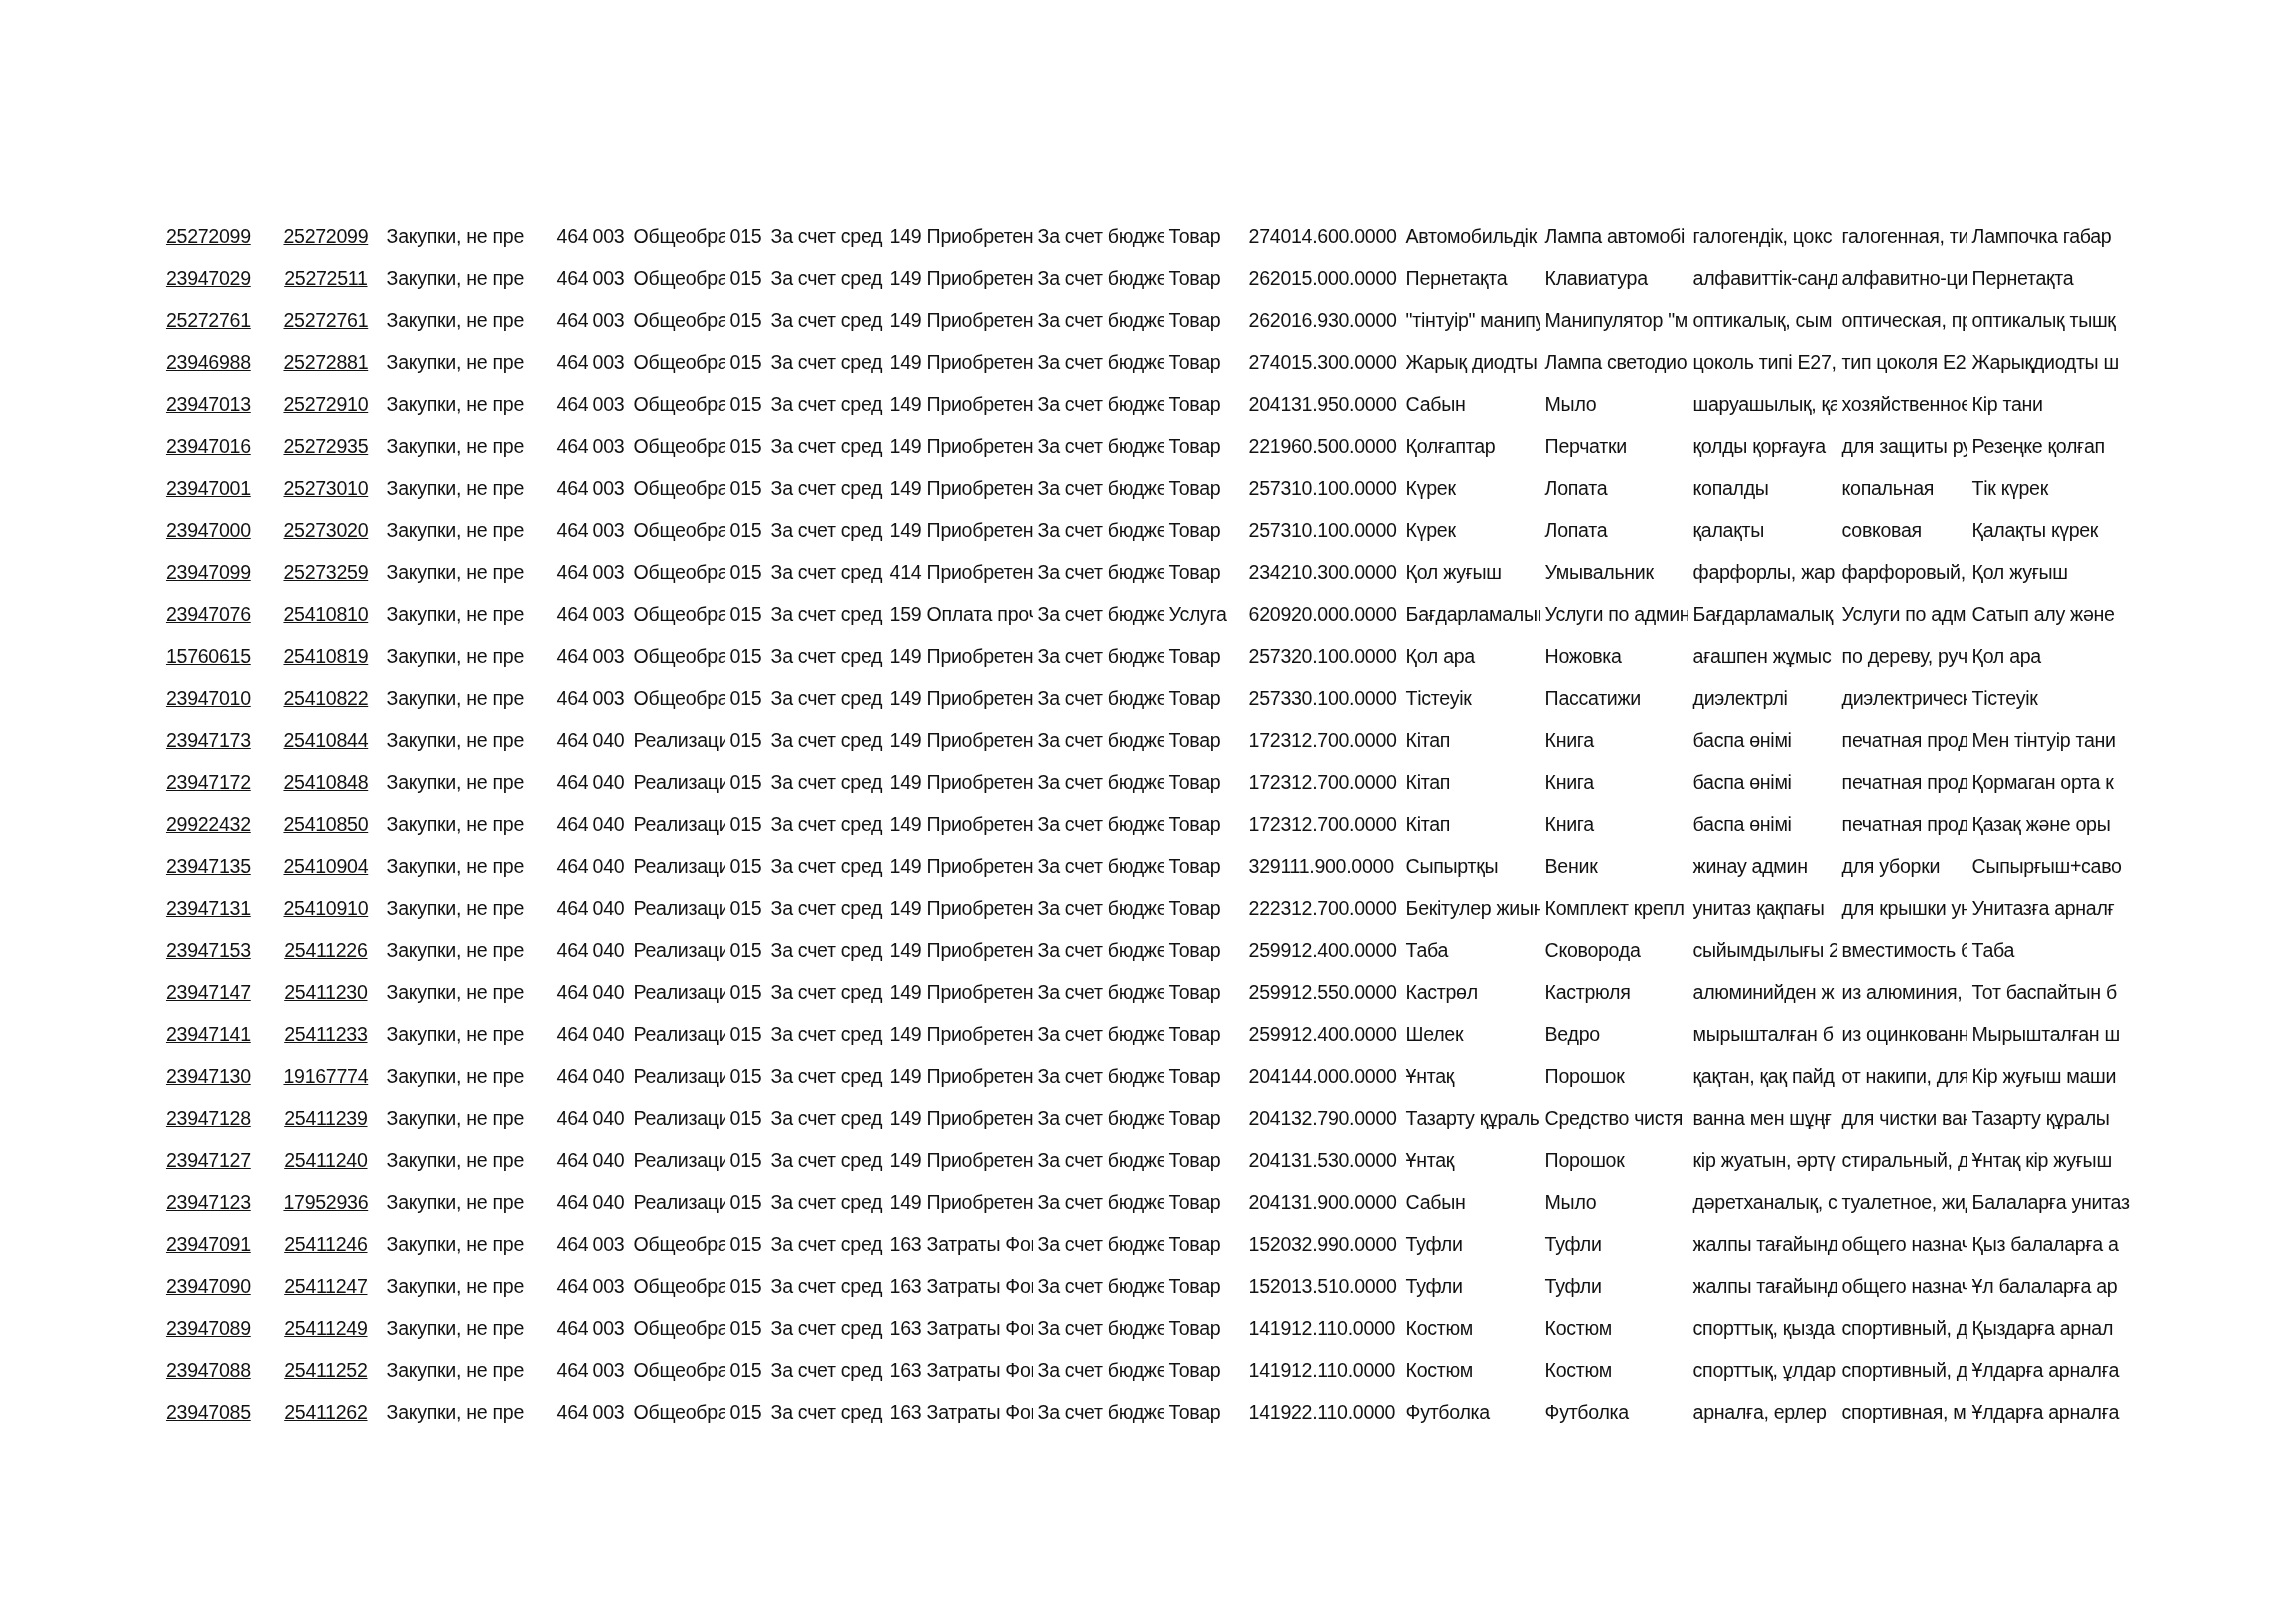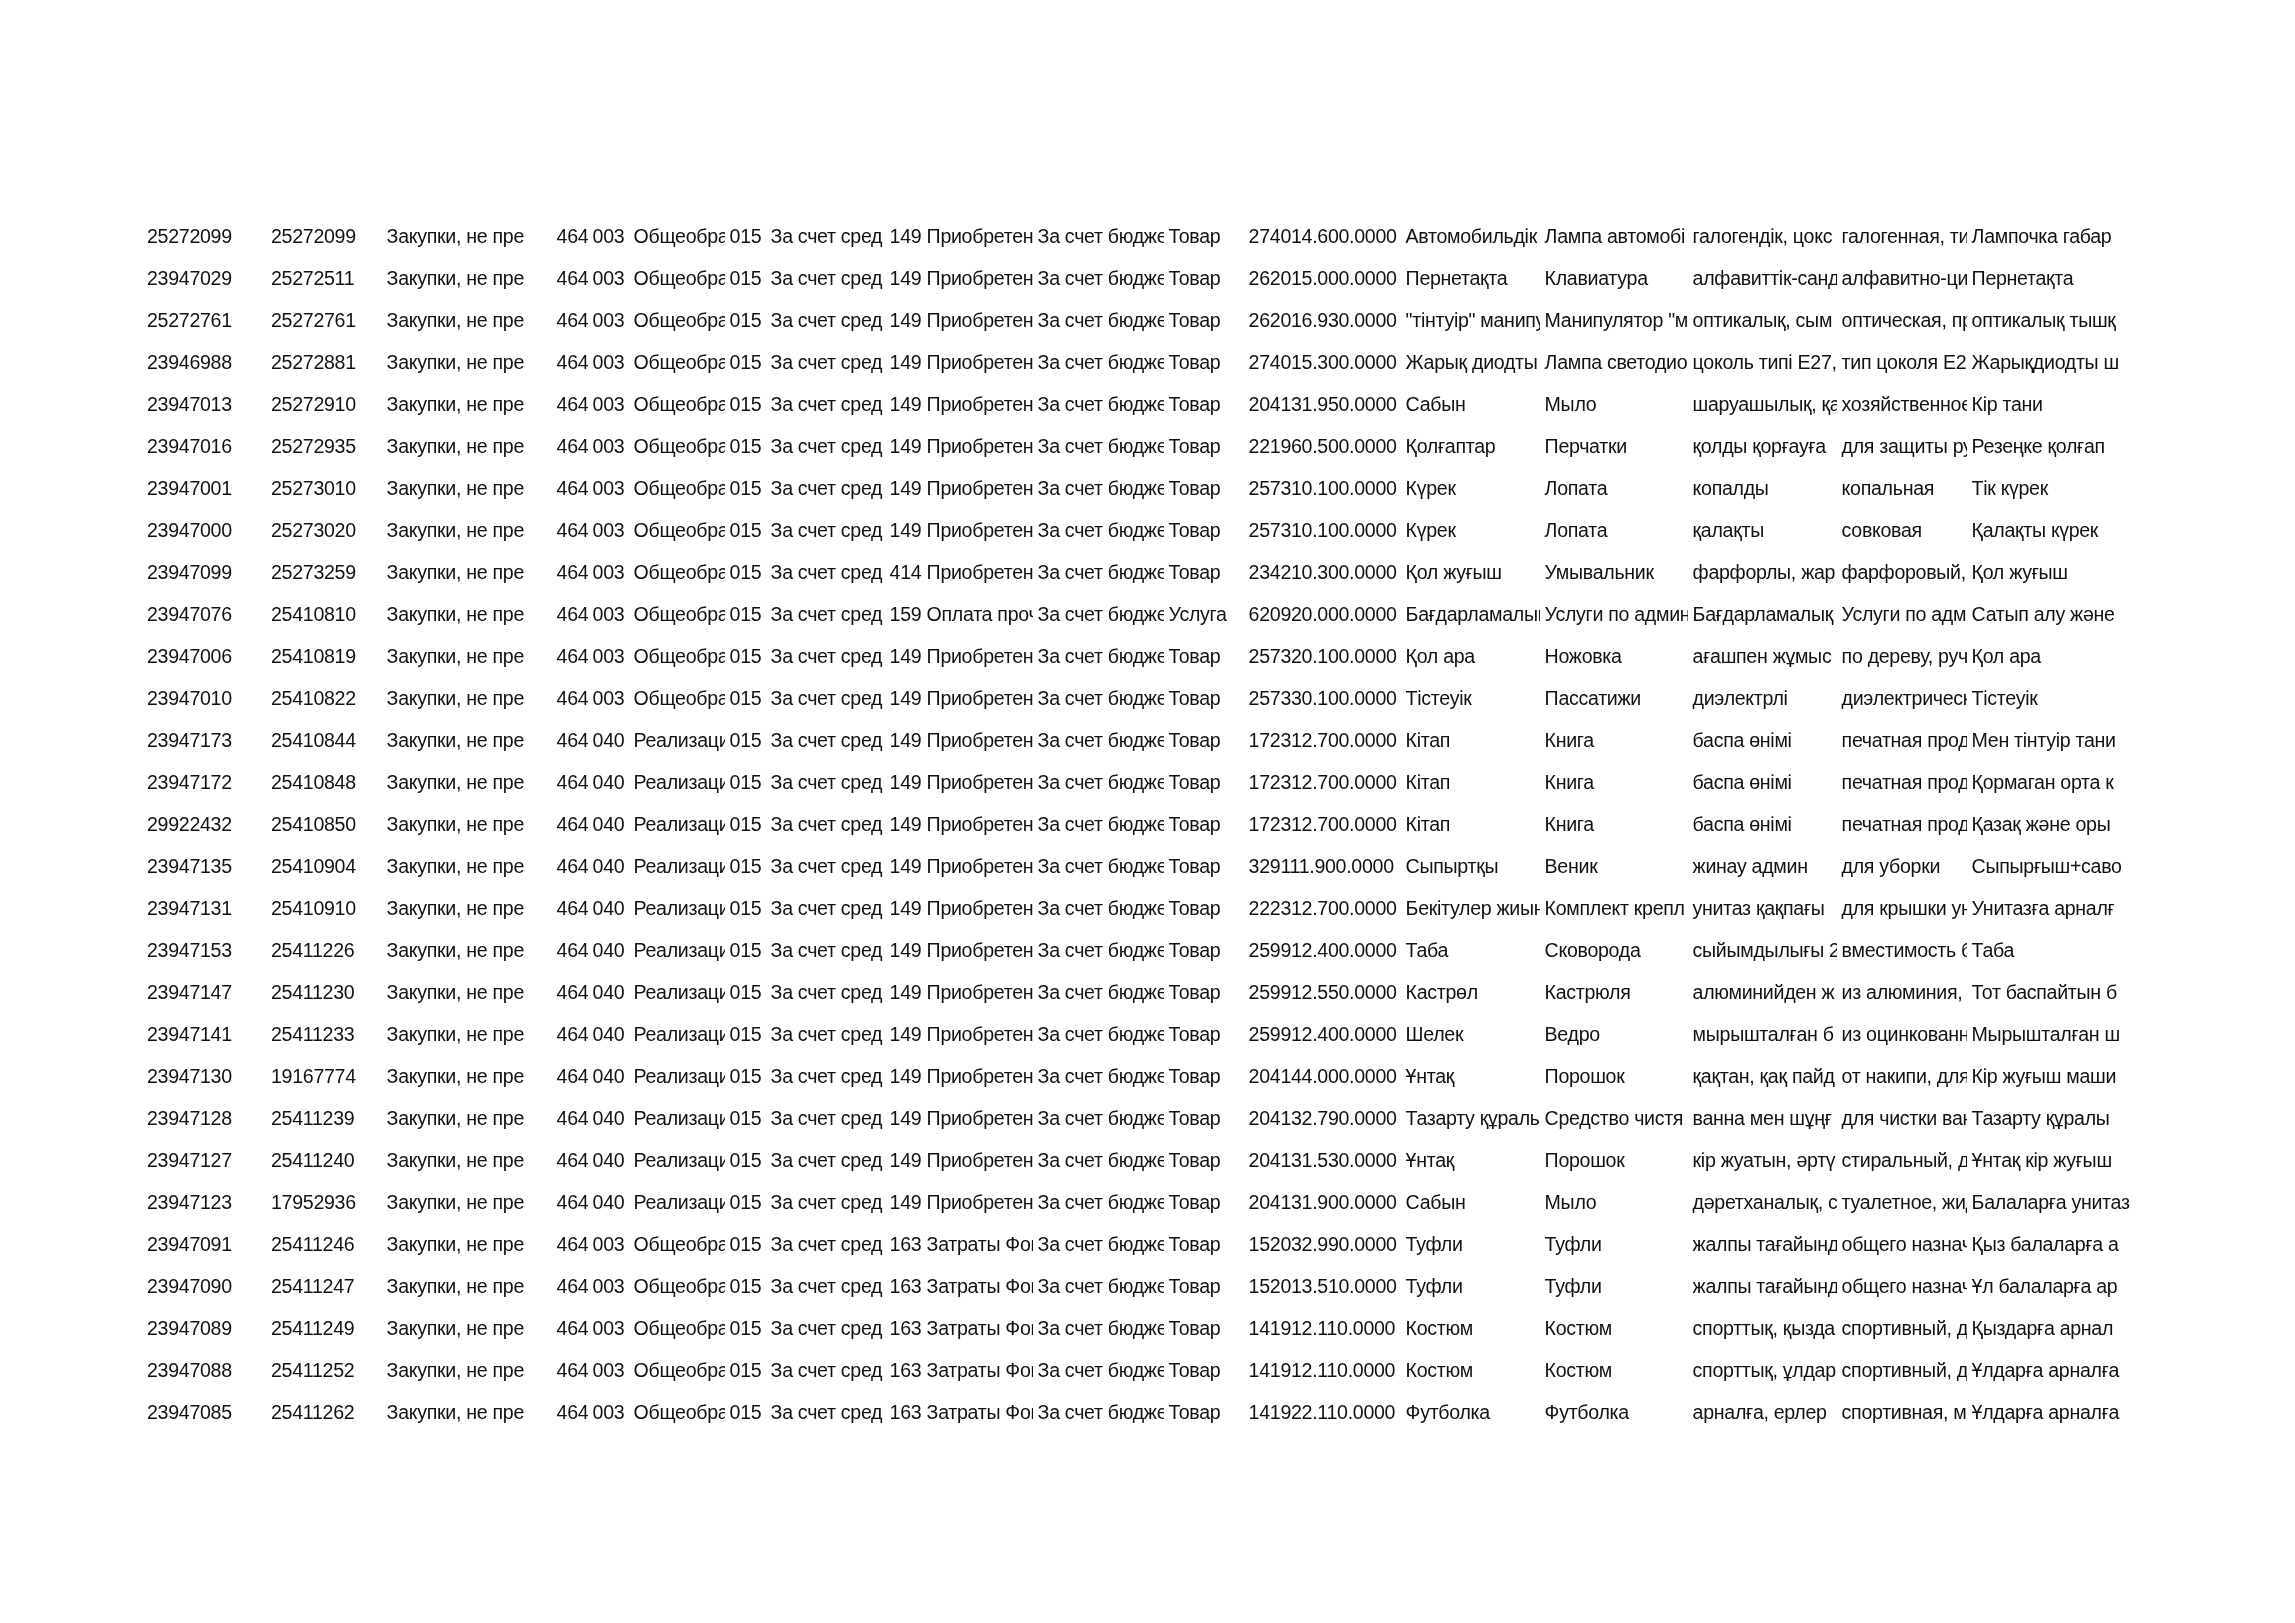--- a/index.html
+++ b/index.html
@@ -24,21 +24,21 @@
     padding: 0;
     font-size: 19.6px;
     letter-spacing: -0.3px;
     color: #121212;
     white-space: nowrap;
     overflow: hidden;
     vertical-align: middle;
     text-align: left;
   }
   #sheet td.al { padding-left: 4.6px; }
-  #sheet td.ar { text-align: left; padding-right: 1.3px; }
+  #sheet td.ar { text-align: center; padding-right: 1.3px; text-decoration: underline; }
 </style>
 </head>
 <body>
 
 <table id="sheet">
   <colgroup>
     <col style="width:124px">
       <col style="width:111px">
       <col style="width:170px">
     <col style="width:36px">
@@ -252,21 +252,21 @@
         <td class="al">За счет бюджетн</td>
         <td class="al">Услуга</td>
         <td class="al">620920.000.0000</td>
         <td class="al">Бағдарламалық</td>
         <td class="al">Услуги по админ</td>
         <td class="al">Бағдарламалық</td>
         <td class="al">Услуги по админ</td>
         <td class="al">Сатып алу және</td>
       </tr>
       <tr>
-        <td class="ar">23947006</td>
+        <td class="ar">15760615</td>
         <td class="ar">25410819</td>
         <td class="al">Закупки, не пре</td>
         <td class="al">464</td>
         <td class="al">003</td>
         <td class="al">Общеобразо</td>
         <td class="al">015</td>
         <td class="al">За счет сред</td>
         <td class="al">149</td>
         <td class="al">Приобретен</td>
         <td class="al">За счет бюджетн</td>

